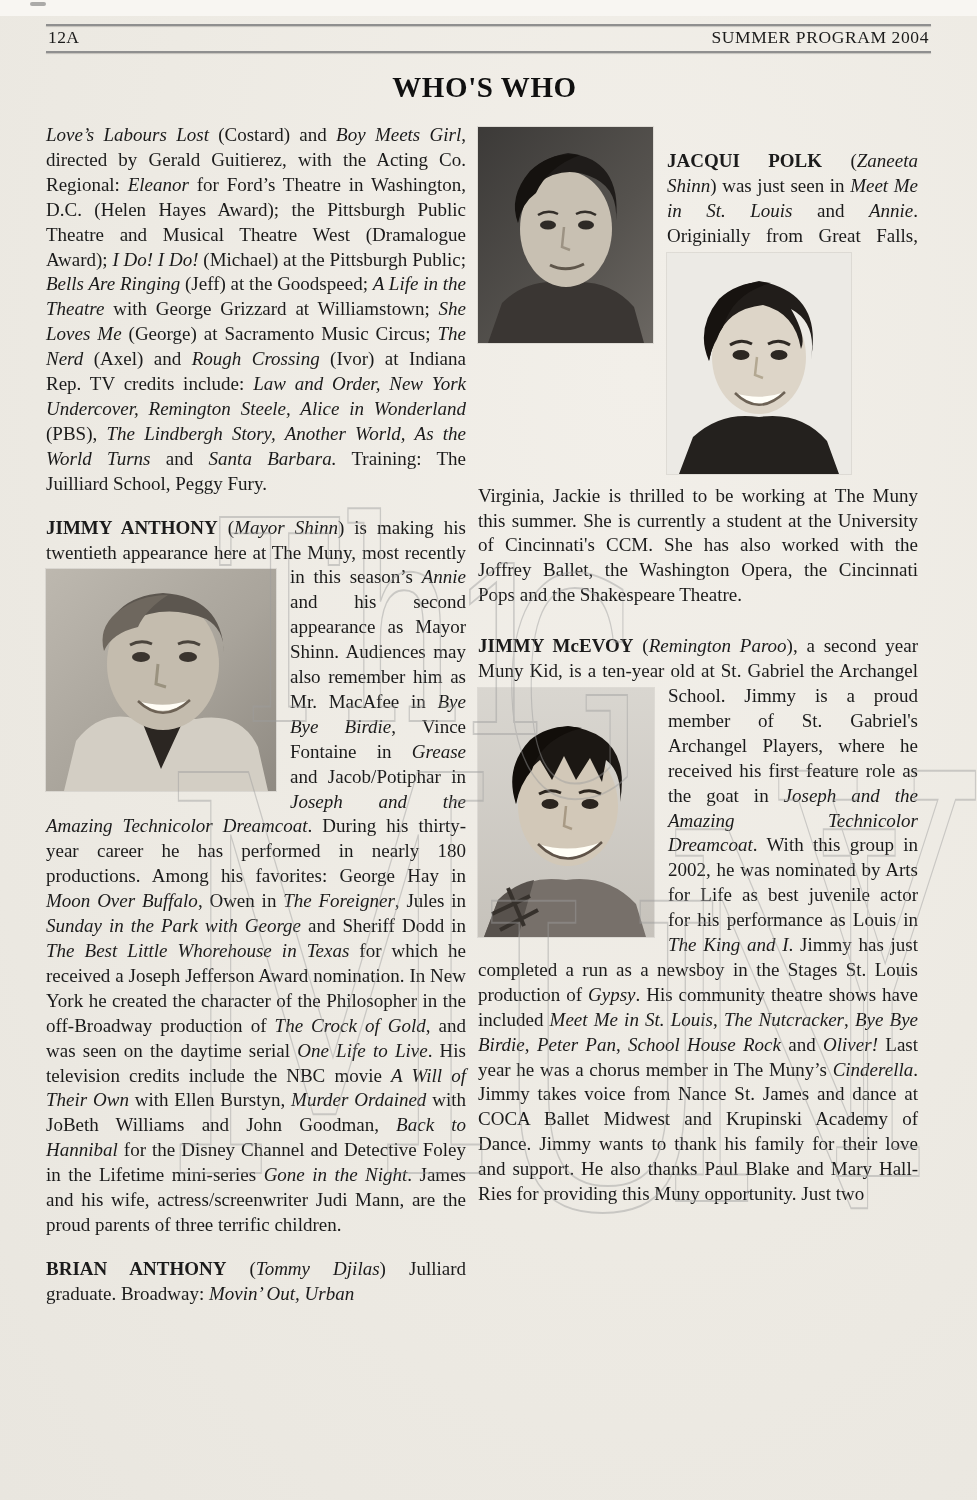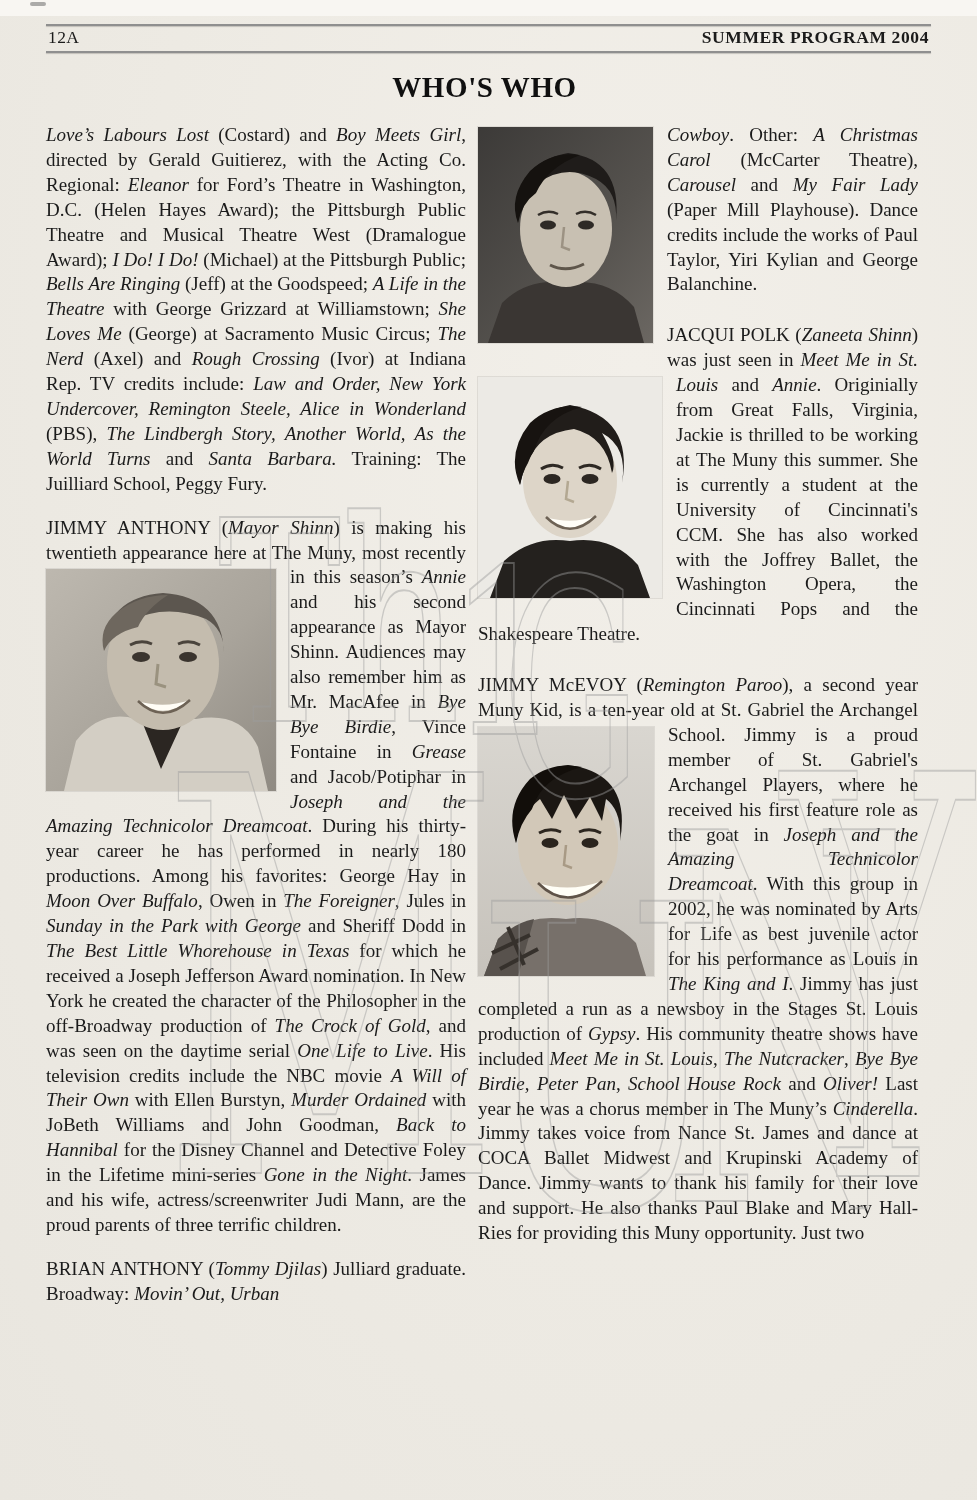--- a/index.html
+++ b/index.html
@@ -6,38 +6,38 @@
   .page{position:relative;width:977px;height:1500px;margin:0 auto;overflow:hidden;
         background:radial-gradient(ellipse at 65% 25%, #f2efe9 0%, #edeae3 55%, #e9e6df 100%);
         font-family:"Liberation Serif", serif;color:#1b1b1b;}
   .page::before{content:"";position:absolute;top:0;left:0;right:0;height:16px;background:#f8f6f2;}
   .scan-speck{position:absolute;top:2px;left:30px;width:16px;height:4px;background:#6b6b6b;opacity:.55;border-radius:2px;}
 
   .header{position:relative;margin:24px 46px 0 46px;}
   .rule{height:2px;background:#8f8f8f;box-shadow:0 1px 1px rgba(0,0,0,.18);}
   .header-row{display:flex;justify-content:space-between;align-items:center;padding:1px 2px 3px 2px;font-size:17.5px;}
   .page-number{font-weight:400;letter-spacing:.4px;}
-  .program-title{font-weight:700;letter-spacing:.6px;}
+  .program-title{font-weight:400;letter-spacing:.6px;}
 
   .section-title{margin:18px 8px 0 0;text-align:center;font-size:29px;font-weight:700;letter-spacing:.6px;color:#101010;}
 
   .columns{display:grid;grid-template-columns:420px 440px;column-gap:12px;margin:19px 45px 0 46px;
            font-size:19px;line-height:24.9px;text-align:justify;}
   .columns p{margin:0;}
   .para-gap{margin-top:19px !important;}
   .para-gap-lg{margin-top:26px !important;}
 
   .photo{float:left;margin:4px 14px 10px 0;display:block;box-shadow:0 0 0 1px rgba(0,0,0,.08);}
   .photo svg{display:block;width:100%;height:100%;}
   .ph-james{width:230px;height:222px;}
   .ph-brian{width:175px;height:216px;}
   .ph-jacqui{width:184px;height:221px;}
   .ph-jimmy{width:176px;height:249px;}
 
-  b{font-weight:400;}
+  b{font-weight:700;}
   i{font-style:italic;}
 
   .watermark{position:absolute;top:0;left:10px;width:100%;height:100%;pointer-events:none;opacity:.45;z-index:4;}
   .wm{position:absolute;font-family:"DejaVu Serif", serif;line-height:1;color:transparent;
       -webkit-text-stroke:2px #9d9d9d;transform-origin:left top;}
   .wm-th{left:208px;top:484px;font-size:280px;transform:scaleX(.66);}
   .wm-1{left:438px;top:540px;font-size:230px;transform:scaleX(.78);}
   .wm-g{left:492px;top:542px;font-size:300px;transform:scaleX(.58);}
   .wm-m{left:152px;top:708px;font-size:550px;transform:scaleX(.60);}
   .wm-u{left:468px;top:852px;font-size:420px;transform:scaleX(.70);}
@@ -116,21 +116,21 @@
             <ellipse cx="88" cy="102" rx="46" ry="58" fill="#c8c0b2"></ellipse>
             <path d="M40 96 Q34 36 90 26 Q144 32 138 94 Q140 64 118 52 Q88 36 60 56 Q42 68 40 96Z" fill="#1f1c1a"></path>
             <path d="M40 96 Q30 70 52 44 Q74 24 102 28 Q70 40 58 66 Q44 76 40 96Z" fill="#15120f"></path>
             <ellipse cx="70" cy="98" rx="8" ry="4.5" fill="#2e2a26"></ellipse>
             <ellipse cx="108" cy="98" rx="8" ry="4.5" fill="#2e2a26"></ellipse>
             <path d="M60 88 Q70 82 80 87" stroke="#332e29" stroke-width="2.5" fill="none"></path>
             <path d="M98 87 Q108 82 118 88" stroke="#332e29" stroke-width="2.5" fill="none"></path>
             <path d="M86 100 L84 120 L92 123" stroke="#9c9283" stroke-width="2.5" fill="none"></path>
             <path d="M72 138 Q88 146 106 137" stroke="#5f564b" stroke-width="3" fill="none"></path>
           </svg>
-        </span><span><i>Cowboy</i>. Other: <i>A Christmas Carol</i> (McCarter Theatre), <i>Carousel</i> and <i>My Fair Lady</i> (Paper Mill Playhouse). Dance credits include the works of Paul Taylor, Yiri Kylian and George Balanchine.</span>
+        </span>
       </p>
 
       <p class="para-gap-lg">
         <span><b>JACQUI POLK</b> (<i>Zaneeta Shinn</i>) was just seen in <i>Meet Me in St. Louis</i> and <i>Annie</i>. Originially </span><span class="photo ph-jacqui" role="img" aria-label="Black-and-white headshot of Jacqui Polk, smiling woman with dark bob haircut">
           <svg viewBox="0 0 184 221" preserveAspectRatio="none">
             <rect width="184" height="221" fill="#eceae5"></rect>
             <path d="M12 221 L26 184 Q54 158 92 164 Q134 158 160 188 L172 221 Z" fill="#24211e"></path>
             <ellipse cx="92" cy="104" rx="47" ry="57" fill="#ddd5c8"></ellipse>
             <path d="M42 108 Q30 40 92 28 Q156 40 144 106 Q150 70 124 56 Q140 84 134 96 Q128 60 96 52 Q60 56 50 86 Q44 96 42 108Z" fill="#211d1a"></path>
             <path d="M42 108 Q28 76 52 46 Q74 26 104 30 Q66 40 56 74 Q46 88 42 108Z" fill="#171310"></path>

